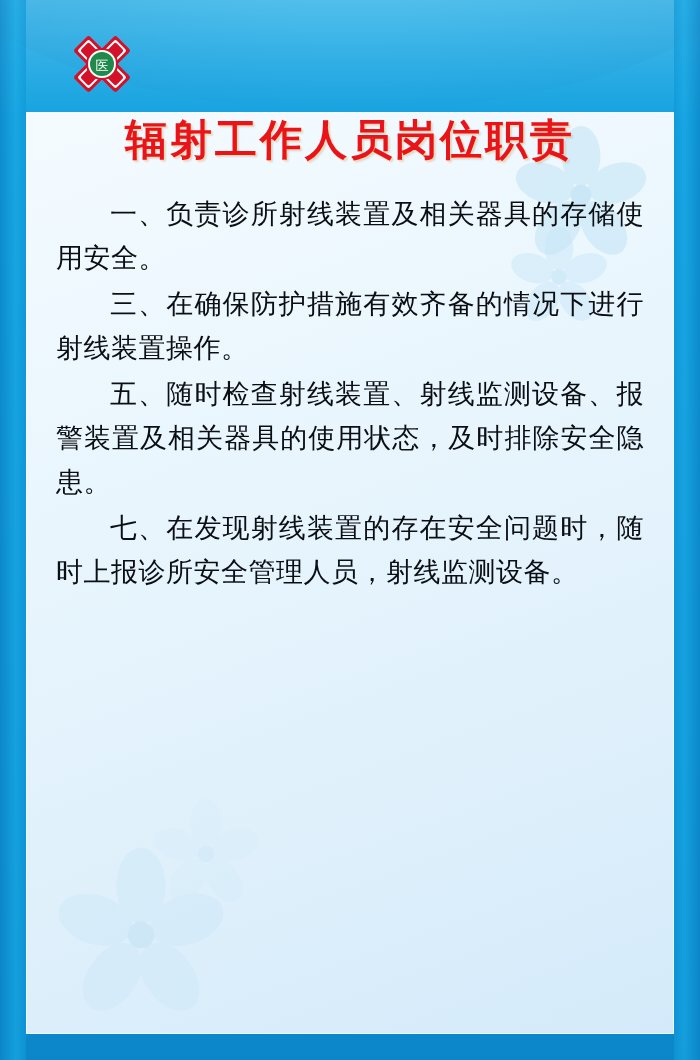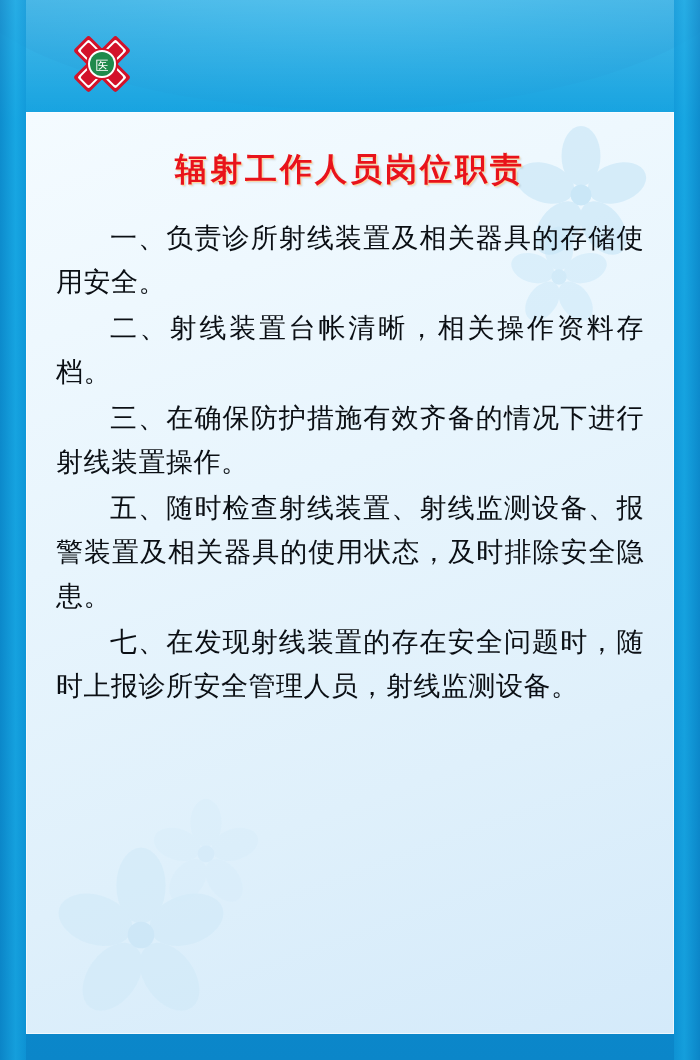--- a/index.html
+++ b/index.html
@@ -82,23 +82,22 @@
     position: absolute;
     opacity: 0.5;
     pointer-events: none;
   }
   .flower svg { display: block; }
 
   .title {
     position: relative;
     text-align: center;
     margin: 0;
-    padding-top: 36px;
     font-family: "DejaVu Sans", "Liberation Sans", sans-serif;
-    font-size: 32px;
+    font-size: 42px;
     font-weight: bold;
     letter-spacing: 3px;
     color: #e8131b;
     text-shadow: 1px 1px 0 #ffd9a0, 2px 2px 2px rgba(0,0,0,0.12);
   }
   .body-text {
     position: relative;
     margin: 0;
     padding: 24px 30px 0 30px;
   }
@@ -190,20 +189,19 @@
           <ellipse cx="26" cy="42" rx="13" ry="20" transform="rotate(288 26 42)"></ellipse>
           <circle cx="50" cy="50" r="7" fill="#c6e4f7"></circle>
         </g>
       </svg>
     </div>
 
     <h1 class="title">辐射工作人员岗位职责</h1>
 
     <div class="body-text">
       <p class="para">一、负责诊所射线装置及相关器具的存储使用安全。</p>
-      <p class="para">二、射线装置台帐清晰，相关操作资料存档。</p>
       <p class="para">三、在确保防护措施有效齐备的情况下进行射线装置操作。</p>
       <p class="para">五、随时检查射线装置、射线监测设备、报警装置及相关器具的使用状态，及时排除安全隐患。</p>
       <p class="para">七、在发现射线装置的存在安全问题时，随时上报诊所安全管理人员，射线监测设备。</p>
     </div>
 
   </div>
 </div>
 
 </body></html>

